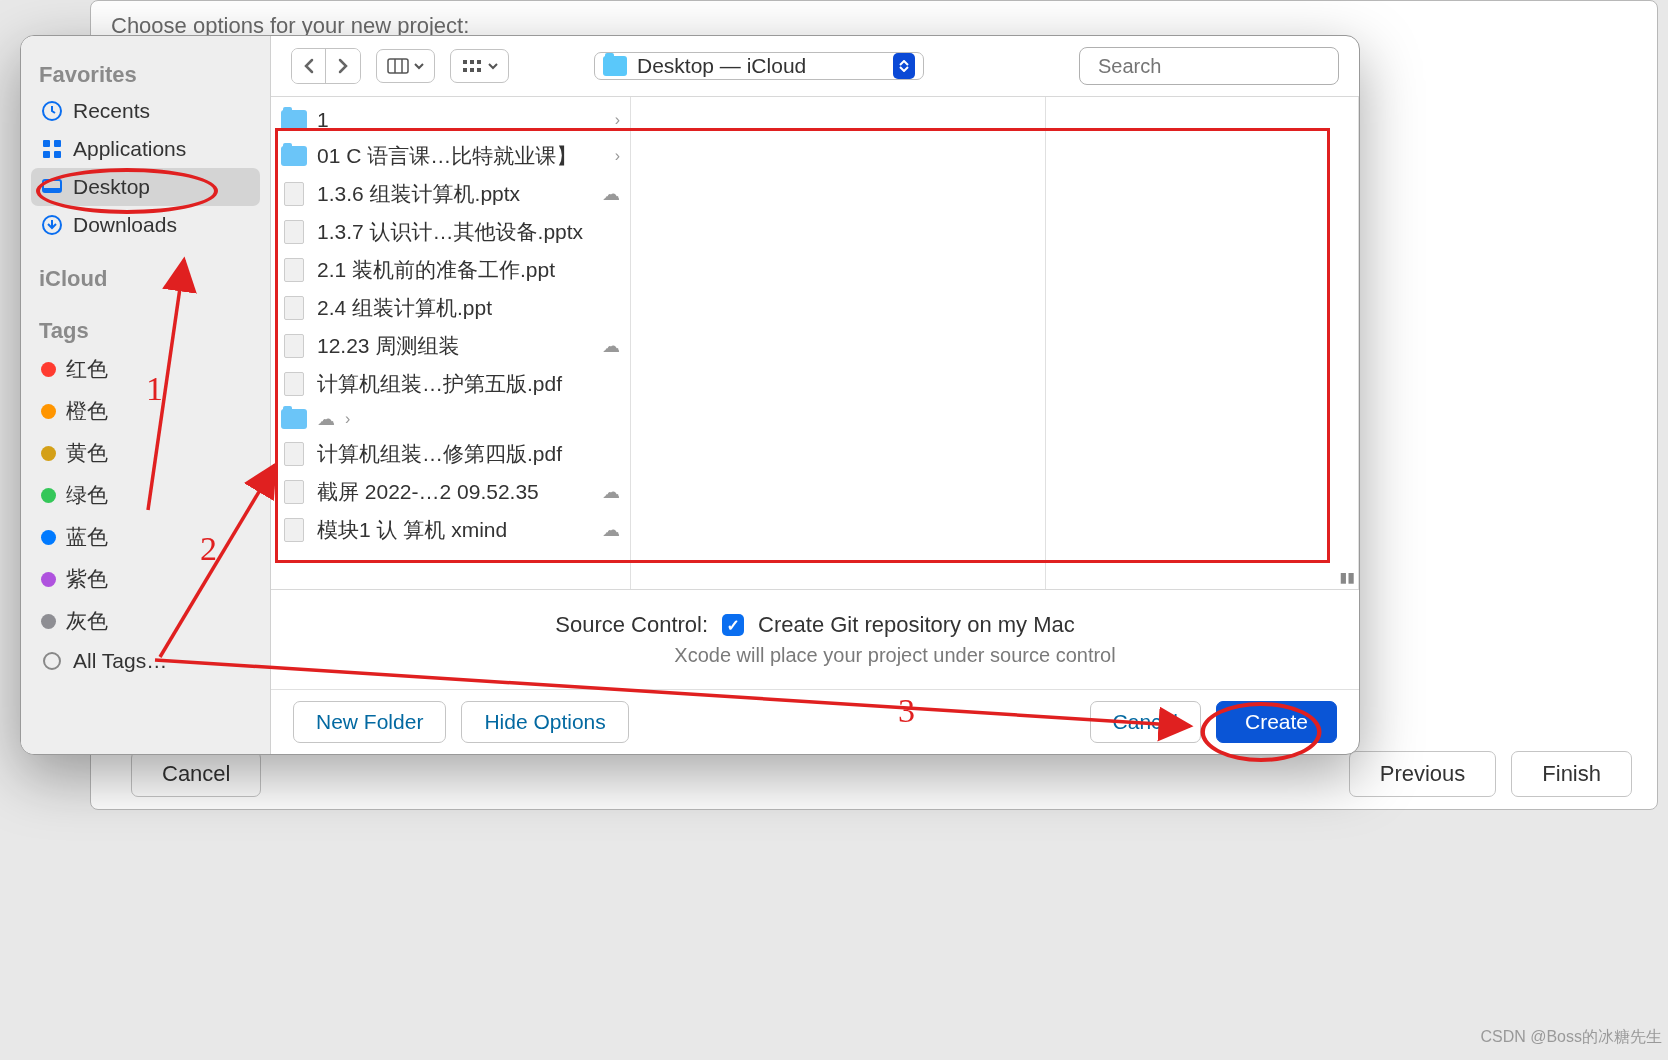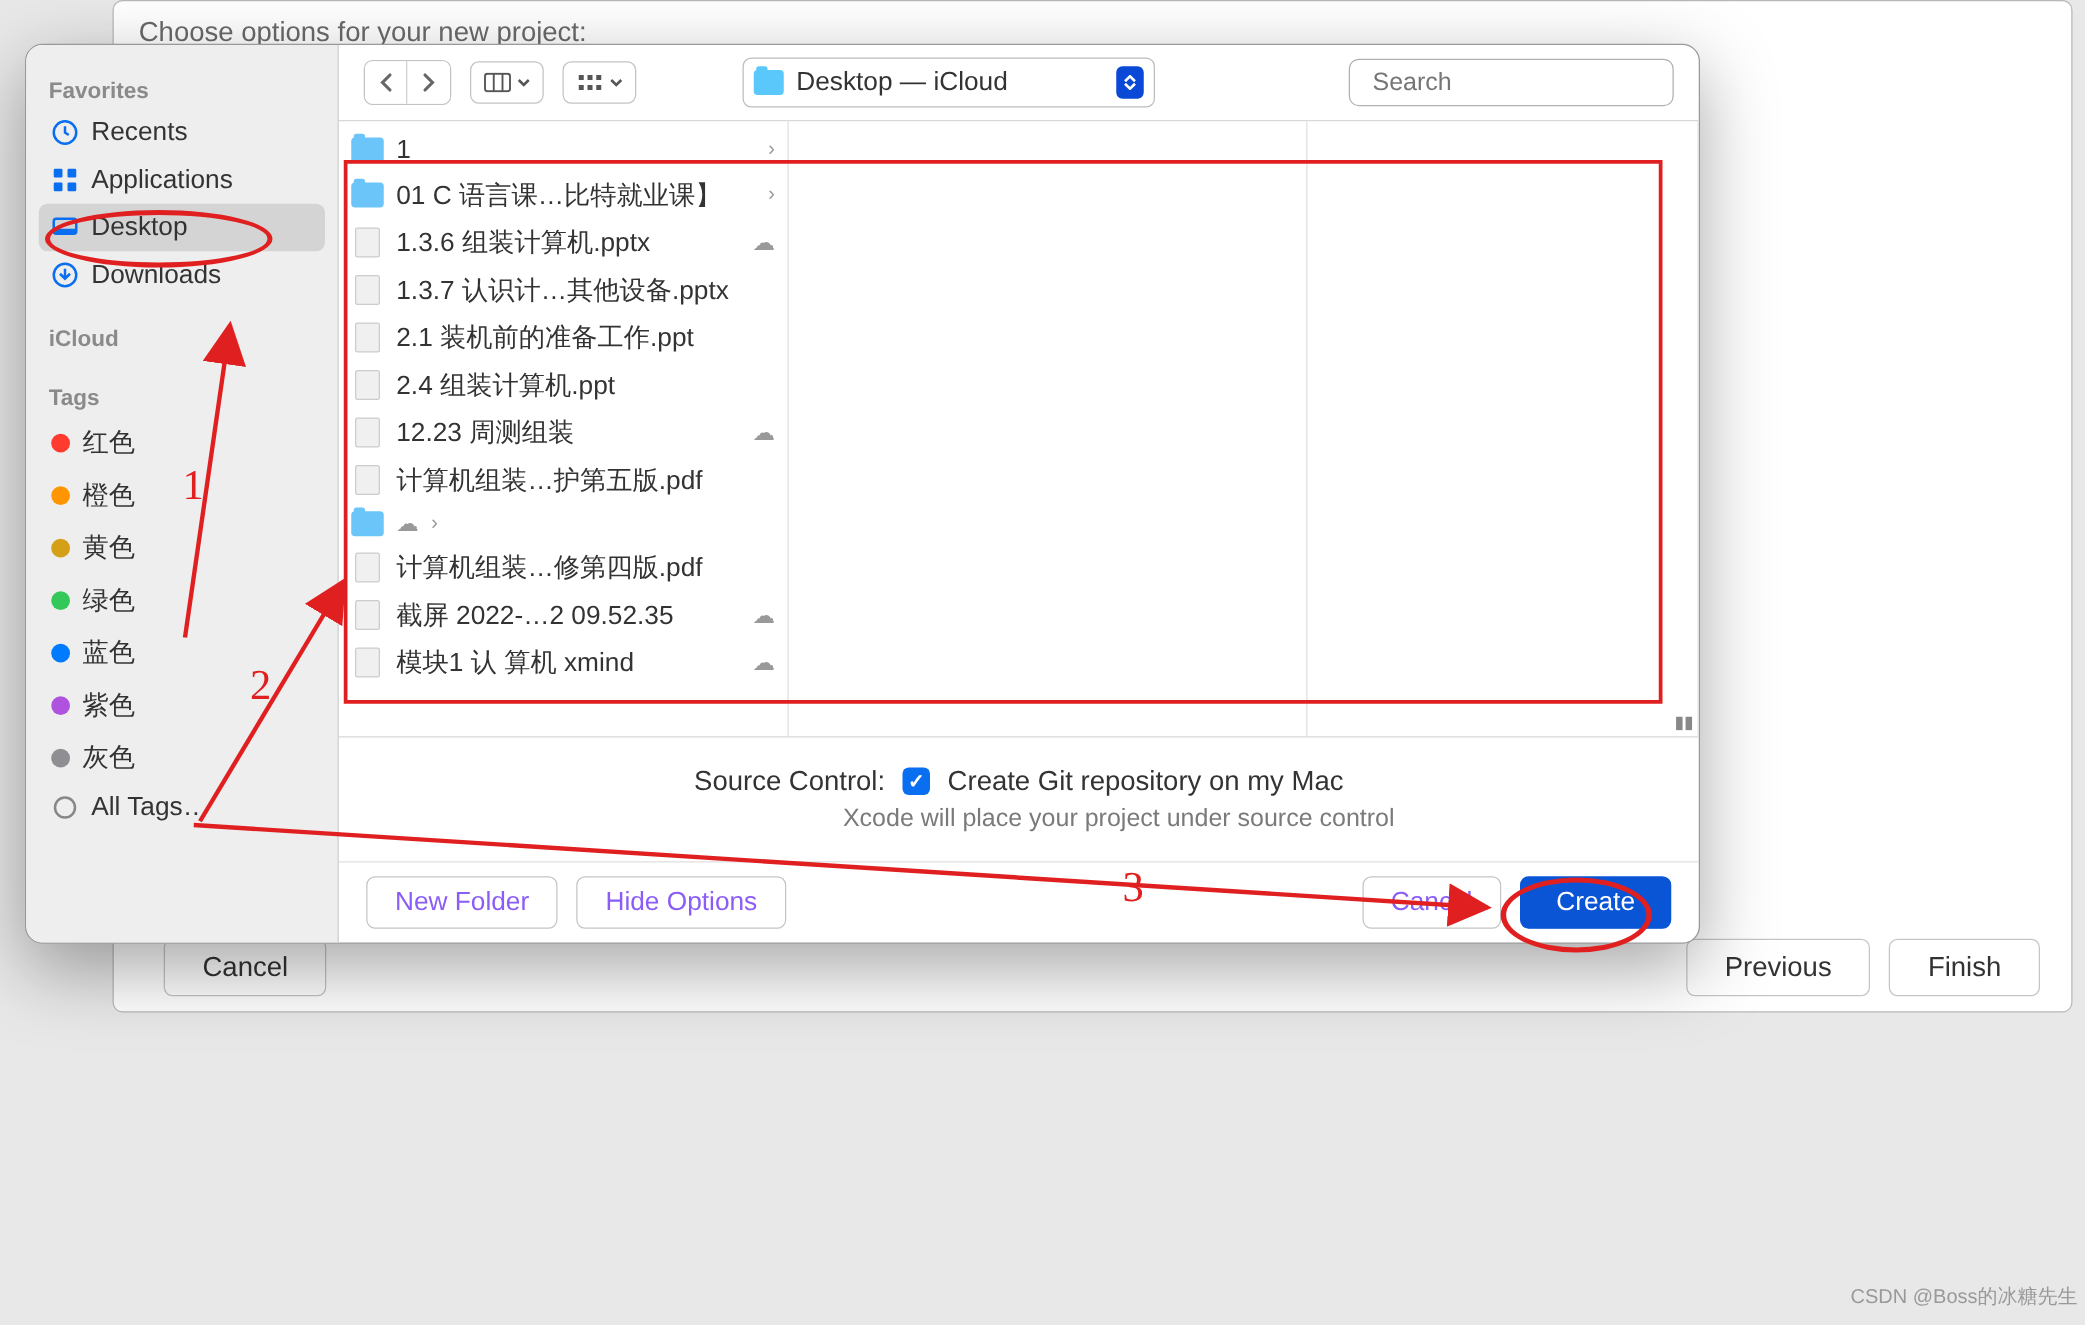--- a/index.html
+++ b/index.html
@@ -16,34 +16,34 @@
 .bg-btn { border: 1px solid #c5c5c5; background: #fff; border-radius: 7px; padding: 9px 30px; font-size: 22px; color: #333; margin-left: 15px; }
 
 .save-dialog {
   position: absolute; top: 35px; left: 20px; width: 1340px; height: 720px;
   background: #fff; border: 1px solid #999; border-radius: 14px;
   box-shadow: 0 20px 60px rgba(0,0,0,0.35);
   display: flex; overflow: hidden;
 }
 
 .sidebar { width: 250px; background: #eeeeee; border-right: 1px solid #d0d0d0; padding: 18px 10px; overflow-y: auto; }
-.sidebar-heading { color: #8a8a8a; font-size: 18px; font-weight: 600; padding: 8px 8px 4px 8px; }
+.sidebar-heading { color: #8a8a8a; font-size: 22px; font-weight: 600; padding: 8px 8px 4px 8px; }
 .sidebar-item { display: flex; align-items: center; padding: 7px 10px; border-radius: 7px; font-size: 21px; color: #333; gap: 10px; }
 .sidebar-item.selected { background: #d4d4d4; }
 .sidebar-icon { width: 22px; height: 22px; display: flex; align-items: center; justify-content: center; }
 .tag-dot { width: 15px; height: 15px; border-radius: 50%; }
 
 .main { flex: 1; display: flex; flex-direction: column; }
 
 .toolbar { height: 60px; display: flex; align-items: center; padding: 0 20px; gap: 15px; }
 .nav-buttons { display: flex; border: 1px solid #c3c3c3; border-radius: 7px; overflow: hidden; }
 .nav-btn { width: 34px; height: 34px; display: flex; align-items: center; justify-content: center; background: #fff; }
 .nav-btn:first-child { border-right: 1px solid #c3c3c3; }
 .view-btn { border: 1px solid #c3c3c3; border-radius: 7px; height: 34px; padding: 0 10px; display: flex; align-items: center; gap: 5px; background: #fff; }
-.path-selector { flex: 0 0 auto; margin: 0 auto; display: flex; align-items: center; border: 1px solid #bcbcbc; border-radius: 7px; height: 40px; padding: 0 8px 0 8px; gap: 10px; min-width: 330px; }
+.path-selector { flex: 0 0 auto; margin: 0 auto; display: flex; align-items: center; border: 1px solid #bcbcbc; border-radius: 7px; height: 28px; padding: 0 8px 0 8px; gap: 10px; min-width: 330px; }
 .path-folder-icon { width: 24px; height: 20px; background: #5ac8fa; border-radius: 3px; position: relative; }
 .path-folder-icon::before { content: ''; position: absolute; top: -3px; left: 2px; width: 9px; height: 4px; background: #5ac8fa; border-radius: 2px 2px 0 0; }
 .path-label { font-size: 21px; color: #333; flex: 1; }
 .path-chevrons { width: 22px; height: 26px; background: #0a49d6; border-radius: 5px; display: flex; flex-direction: column; align-items: center; justify-content: center; }
 .search-box { border: 1.5px solid #b0b0b0; border-radius: 8px; height: 38px; width: 260px; display: flex; align-items: center; padding: 0 10px; gap: 8px; margin-left: auto; }
 .search-box input { border: none; outline: none; font-size: 20px; flex: 1; color: #888; background: transparent; }
 
 .browser { flex: 1; display: flex; border-top: 1px solid #d8d8d8; border-bottom: 1px solid #d8d8d8; position: relative; overflow: hidden; }
 .column { border-right: 1px solid #e0e0e0; overflow-y: auto; }
 .col1 { width: 360px; padding: 6px 0; }
@@ -62,21 +62,21 @@
 .resize-handle { position: absolute; right: 0; bottom: 2px; font-size: 14px; color: #888; padding: 2px 4px; }
 
 .source-control { padding: 22px 44px; display: flex; flex-direction: column; align-items: center; gap: 6px; }
 .sc-row { display: flex; align-items: center; gap: 14px; font-size: 22px; color: #333; }
 .sc-label { text-align: right; }
 .checkbox { width: 22px; height: 22px; background: #0a6ef0; border-radius: 5px; display: flex; align-items: center; justify-content: center; color: #fff; font-weight: bold; font-size: 16px; }
 .sc-sub { font-size: 20px; color: #7a7a7a; margin-left: 160px; }
 
 .footer { height: 65px; border-top: 1px solid #e0e0e0; display: flex; align-items: center; padding: 0 22px; gap: 15px; }
 .footer .spacer { flex: 1; }
-.mac-btn { border: 1px solid #c5c5c5; background: #fff; border-radius: 7px; padding: 8px 22px; font-size: 21px; color: #8b5cf6; }
+.mac-btn { border: 1px solid #c5c5c5; background: #fff; border-radius: 7px; padding: 8px 22px; font-size: 21px; color: #0369a1; }
 .mac-btn.primary { background: #0a55d6; color: #fff; border-color: #0a55d6; font-weight: 500; padding: 8px 28px; }
 
 
 .annotation-layer { position: absolute; top: 0; left: 0; width: 1668px; height: 1060px; pointer-events: none; }
 .red-box { position: absolute; border: 3px solid #e02020; }
 .red-oval { position: absolute; border: 4px solid #e02020; border-radius: 50%; }
 .anno-num { position: absolute; color: #e02020; font-size: 34px; font-weight: 500; font-family: serif; }
 .watermark { position: absolute; right: 6px; bottom: 12px; color: rgba(120,120,120,0.7); font-size: 16px; }
 
 svg.arrow { position: absolute; overflow: visible; }

